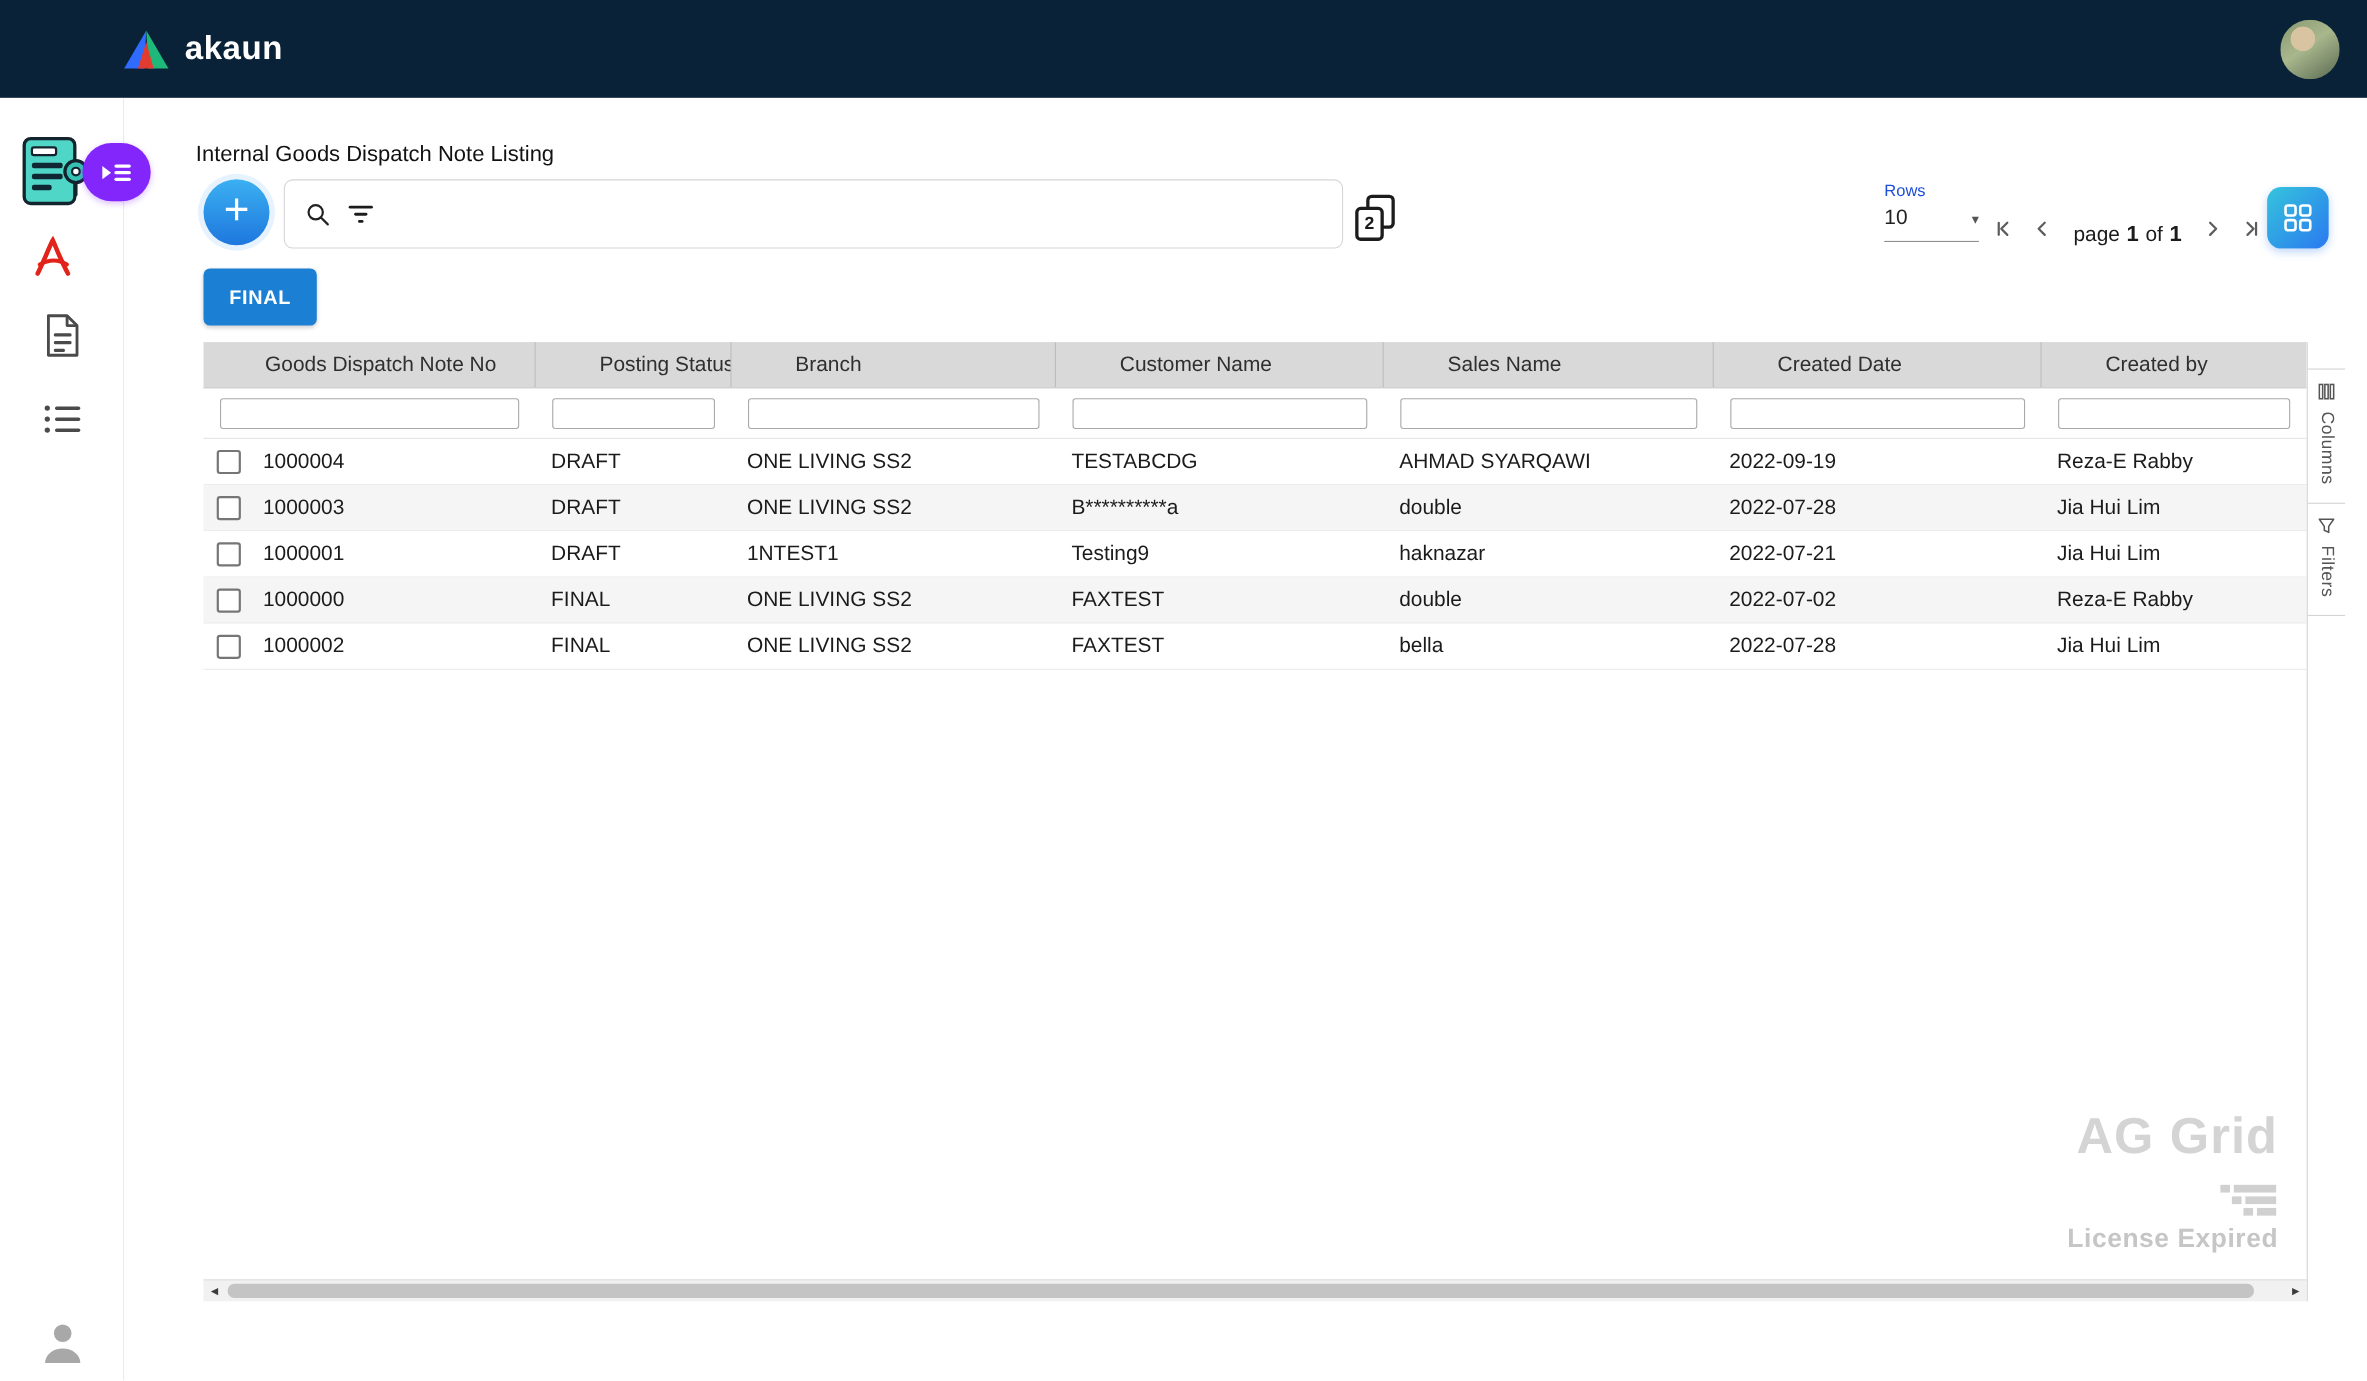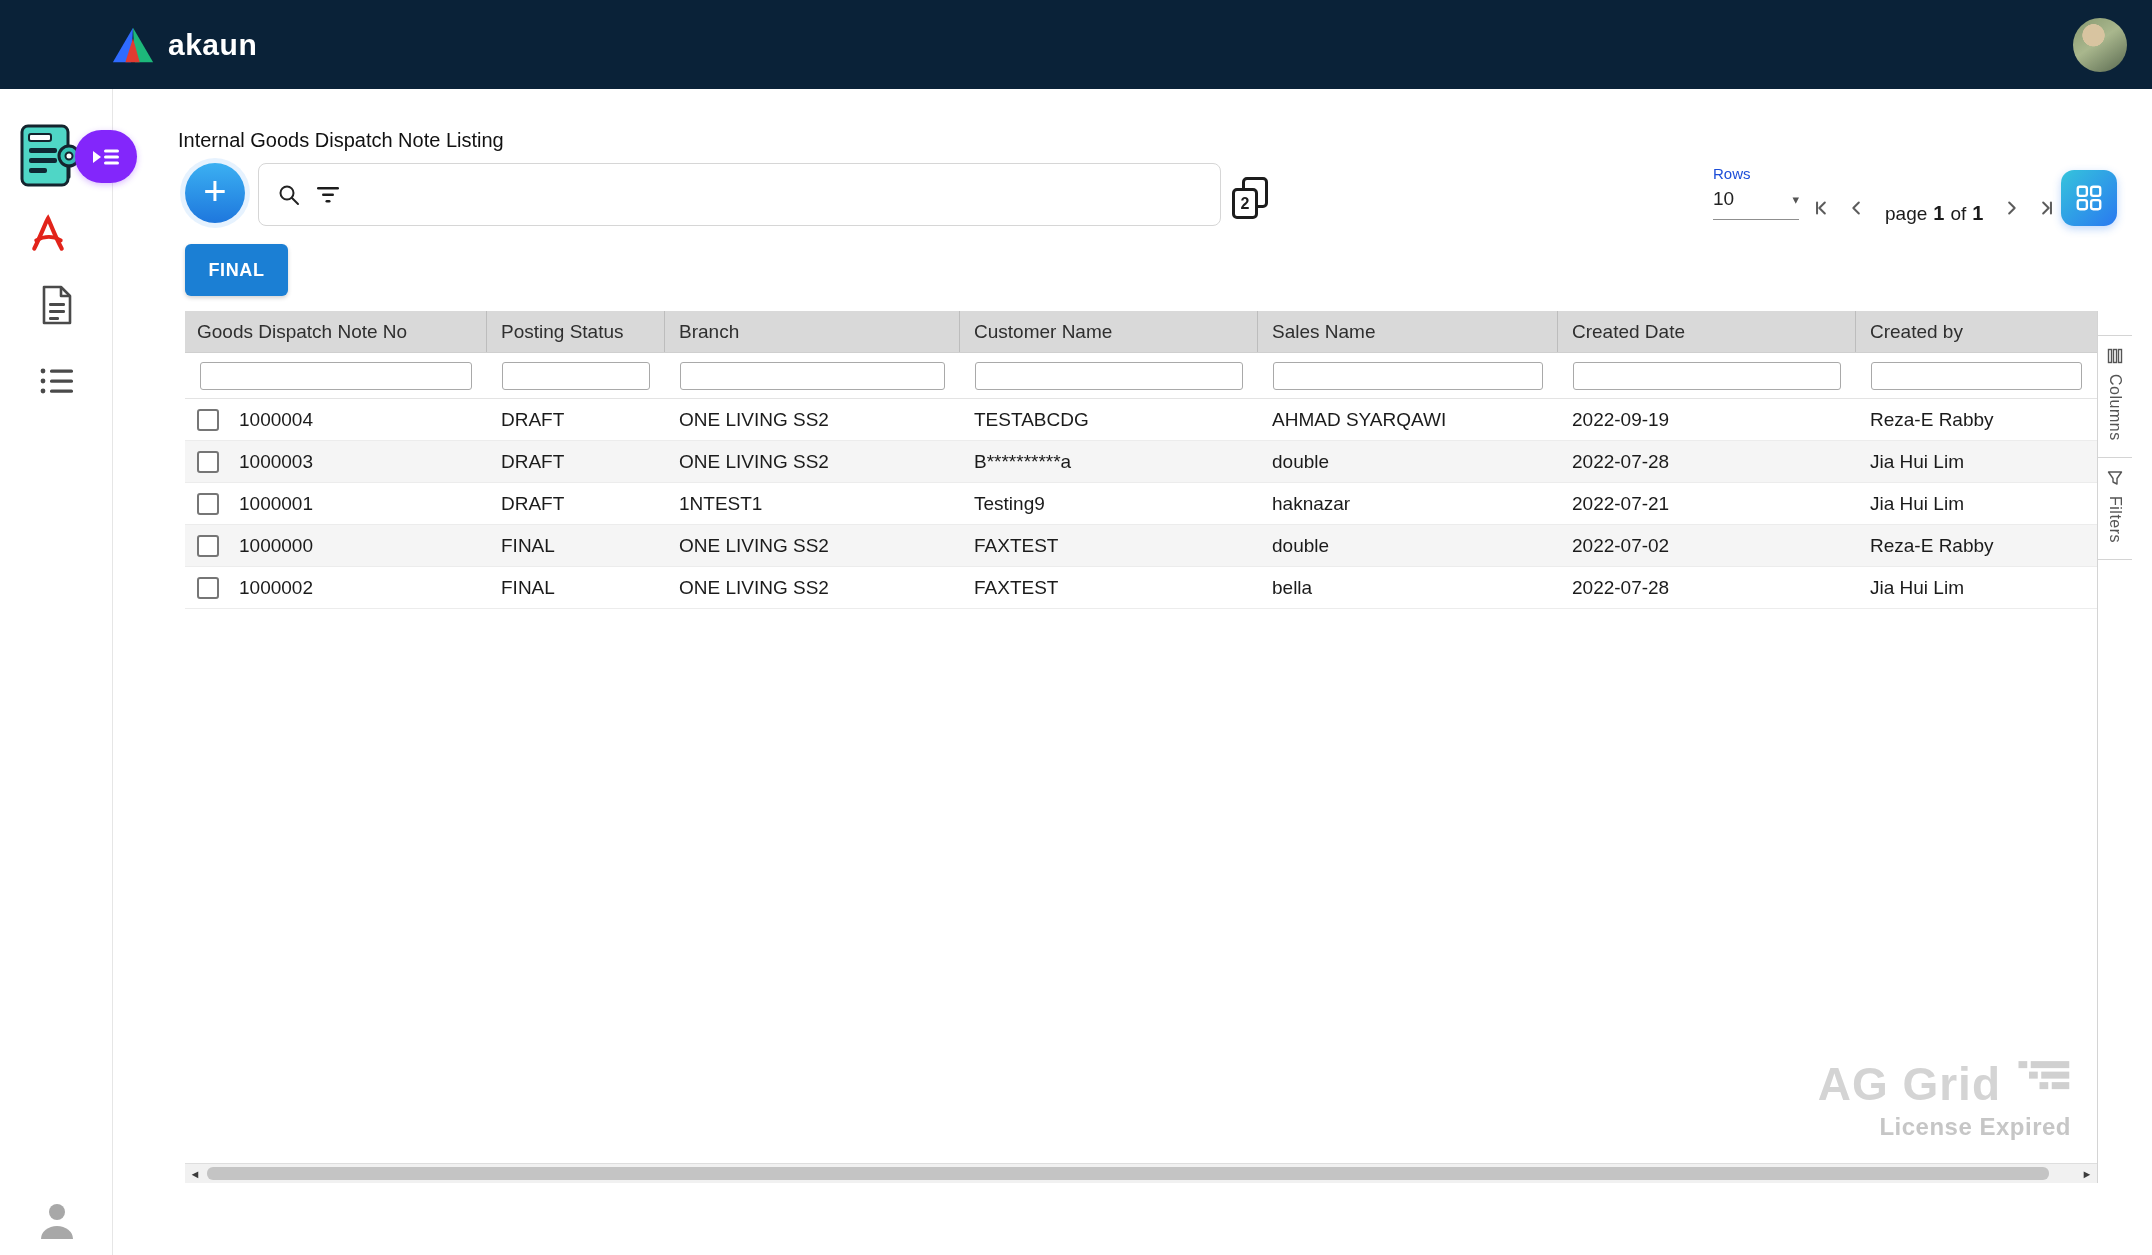--- a/index.html
+++ b/index.html
@@ -71,40 +71,40 @@
                background:#1b7fd4; color:#fff; font-size:18px; font-weight:700; letter-spacing:.6px; cursor:pointer;
                box-shadow:0 2px 4px rgba(0,0,0,.18); font-family:inherit; }
 
   
   .grid { position:absolute; top:222px; left:72px; width:1947px; height:872px; }
   .grid-main { position:absolute; left:0; top:0; bottom:0; width:1912px; background:#fff; }
   .gridrow { display:grid; grid-template-columns:302px 178px 295px 298px 300px 298px 241px; }
 
   .h-row { background:#d9d9d9; height:42px; border-bottom:1px solid #cfcfcf; }
   .h-cell { display:flex; align-items:center; padding-left:14px; font-size:19px; font-weight:500; color:#2f2f2f;
-            border-right:1px solid #bdbdbd; overflow:hidden; white-space:nowrap; cursor:pointer; }
+            border-right:1px solid #bdbdbd; overflow:hidden; white-space:nowrap; cursor:pointer;margin-left:44px; }
   .h-cell:first-child { padding-left:12px; }
   .h-cell:last-child { border-right:none; }
 
   .f-row { height:46px; border-bottom:1px solid #e3e3e3; align-items:center; }
   .f-cell { display:flex; align-items:center; }
   .f-cell input { height:28px; width:calc(100% - 30px); margin:0 15px; border:1px solid #a9a9a9; border-radius:3px;
                   font-size:16px; font-family:inherit; padding:0 8px; outline:none; background:#fff; }
 
   .row { height:42px; border-bottom:1px solid #ececec; background:#fff; cursor:default; }
   .rows-wrap .row:nth-child(even) { background:#f5f5f5; }
   .cell { display:flex; align-items:center; padding-left:14px; font-size:19px; color:#1b1b1b;
           overflow:hidden; white-space:nowrap; }
   .cell.c1 { padding-left:12px; gap:20px; }
   .cb { appearance:none; -webkit-appearance:none; width:22px; height:22px; border:2px solid #767676; border-radius:3px;
         background:#fff; flex:none; cursor:pointer; }
 
   
   .watermark { position:absolute; right:26px; bottom:42px; text-align:right; }
-  .wm-top { display:flex; align-items:flex-start; justify-content:flex-end; gap:14px; }
+  .wm-top { display:flex; align-items:flex-end; justify-content:flex-end; gap:14px;flex-direction:column; }
   .wm-title { font-size:46px; font-weight:700; color:#d4d4d4; letter-spacing:1px; }
   .wm-sub { font-size:24px; font-weight:700; color:#c6c6c6; margin-top:2px; letter-spacing:.5px; }
 
   
   .hscroll { position:absolute; left:0; right:0; bottom:0; height:20px; background:#f1f1f1; border-top:1px solid #dedede; }
   .sb-arrow { position:absolute; top:0; width:20px; height:20px; display:flex; align-items:center; justify-content:center;
               font-size:11px; color:#3c3c3c; cursor:pointer; user-select:none; }
   .sb-left { left:0; } .sb-right { right:0; }
   .sb-thumb { position:absolute; left:22px; right:48px; top:3px; height:13px; background:#c4c4c4; border-radius:6px; cursor:pointer; }
 

